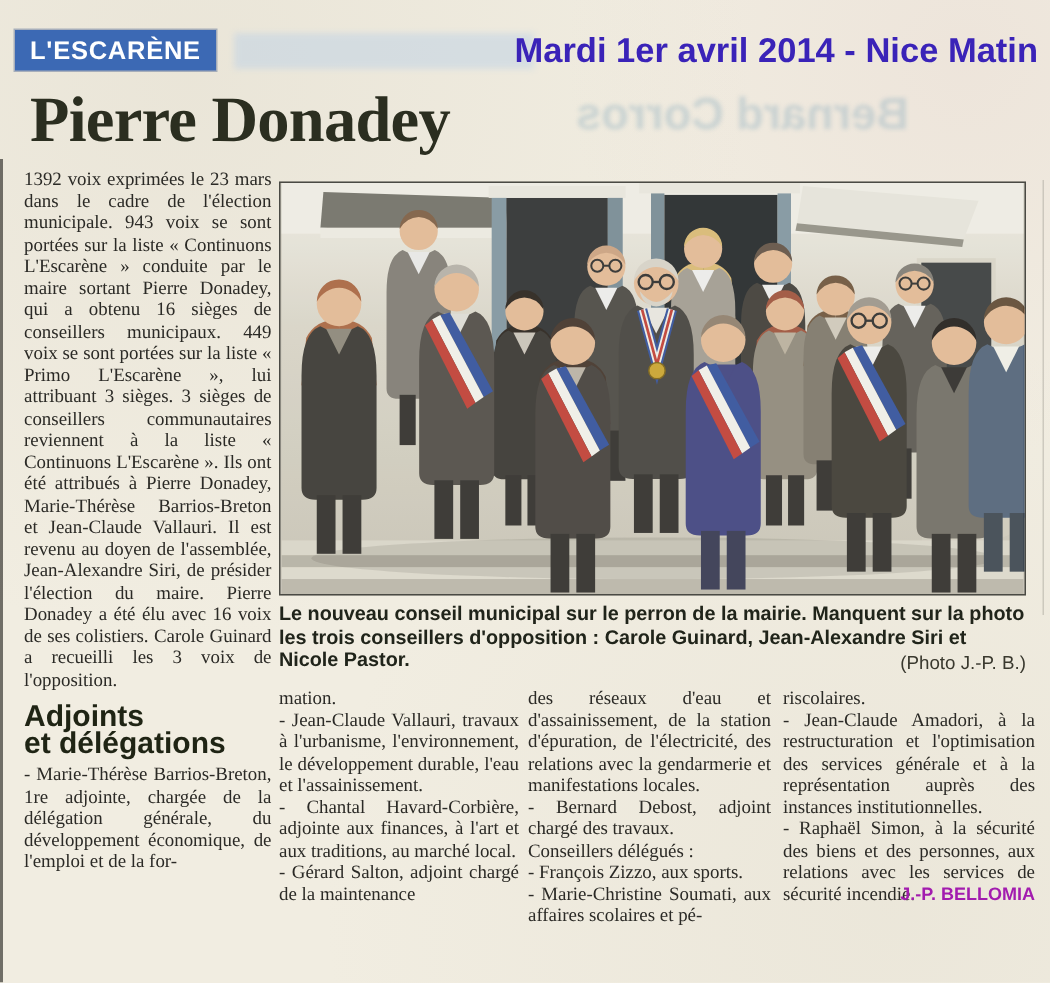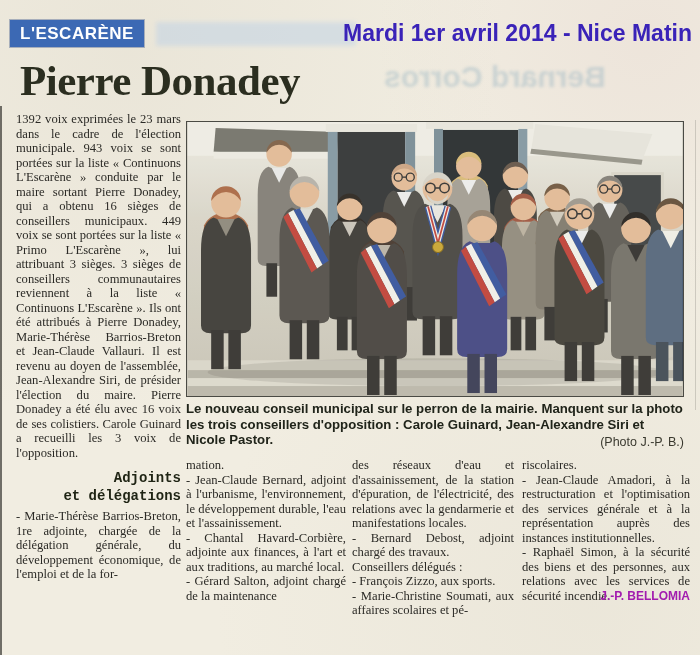--- a/index.html
+++ b/index.html
@@ -37,22 +37,22 @@
   .headline{
     left:20px;top:56px;width:560px;margin:0;
     font-family:Liberation Serif, serif;font-weight:600;font-size:43px;
     color:#2b2e20;letter-spacing:-0.5px;
   }
   
   .bodytext{font-size:12.6px;line-height:14.5px;color:#2b2a26;text-align:justify;}
   .bodytext .para{margin:0;}
   .col-left{left:16px;top:112px;width:165px;height:543px;overflow:hidden;}
   .subhead{
-    margin:9px 0 4px 0;font-family:Liberation Mono, monospace;font-weight:800;
-    font-size:14px;line-height:18px;color:#1f2414;white-space:pre-line;text-align:right;
+    margin:9px 0 4px 0;font-family:Liberation Sans, sans-serif;font-weight:800;
+    font-size:20px;line-height:18px;color:#1f2414;white-space:pre-line;text-align:left;
   }
   .col-b{top:458px;height:197px;overflow:hidden;}
   .col2{left:186px;width:160px;}
   .col3{left:352px;width:162px;}
   .col4{left:522px;width:168px;}
   .byline{
     text-align:right;margin-top:-14.5px;
     font-family:"Liberation Sans",sans-serif;font-weight:800;font-size:12px;color:#a21caf;
   }
   
@@ -182,21 +182,21 @@
   </svg>
 </div>
 
 <div class="abs caption">
   <span>Le nouveau conseil municipal sur le perron de la mairie. Manquent sur la photo les trois conseillers d'opposition : Carole Guinard, Jean-Alexandre Siri et Nicole Pastor.</span>
   <span class="credit">(Photo J.-P. B.)</span>
 </div>
 
 <div class="abs bodytext col-b col2">
     <p class="para">mation.</p>
-    <p class="para">- Jean-Claude Bernard, adjoint à l'urbanisme, l'environnement, le développement durable, l'eau et l'assainissement.</p>
+    <p class="para">- Jean-Claude Vallauri, travaux à l'urbanisme, l'environnement, le développement durable, l'eau et l'assainissement.</p>
     <p class="para">- Chantal Havard-Corbière, adjointe aux finances, à l'art et aux traditions, au marché local.</p>
     <p class="para">- Gérard Salton, adjoint chargé de la maintenance</p>
   </div>
 <div class="abs bodytext col-b col3">
     <p class="para">des réseaux d'eau et d'assainissement, de la station d'épuration, de l'électricité, des relations avec la gendarmerie et manifestations locales.</p>
     <p class="para">- Bernard Debost, adjoint chargé des travaux.</p>
     <p class="para">Conseillers délégués :</p>
     <p class="para">- François Zizzo, aux sports.</p>
     <p class="para">- Marie-Christine Soumati, aux affaires scolaires et pé-</p>
   </div>

